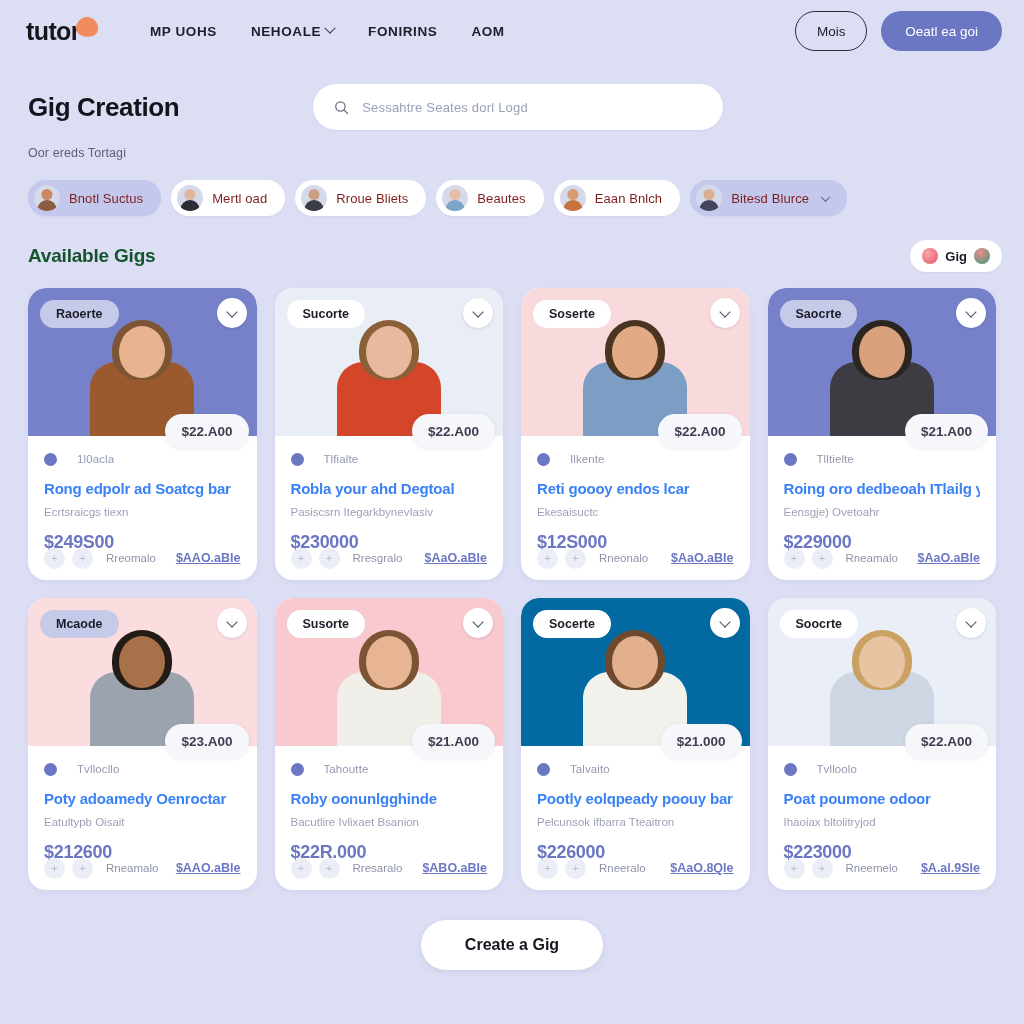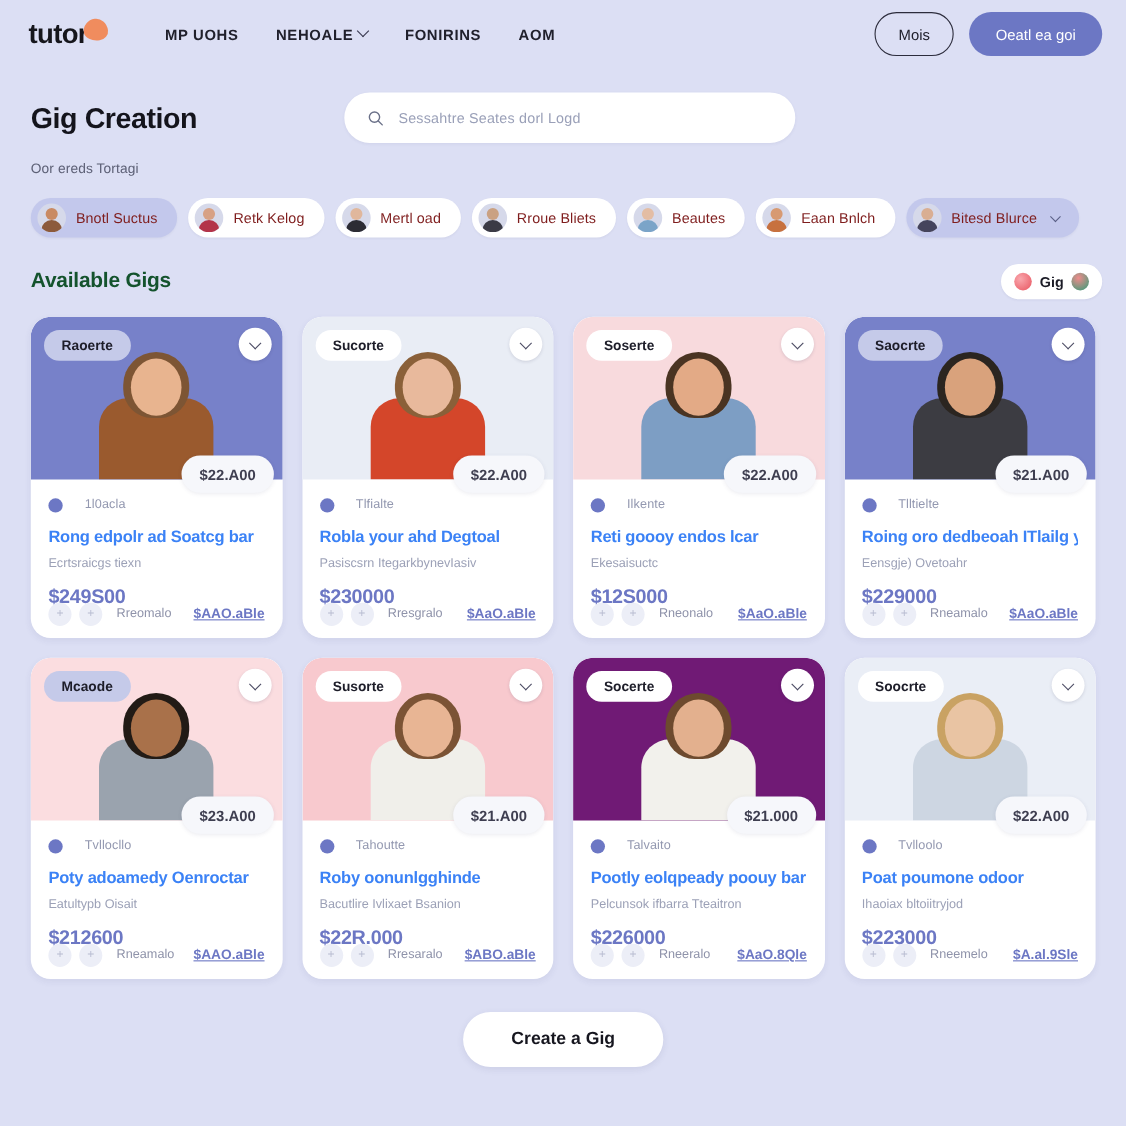--- a/index.html
+++ b/index.html
@@ -272,24 +272,20 @@
     </div>
   </div>
   <div class="subtitle">Oor ereds Tortagi</div>
 
   <div class="chips" id="chips">
       <div class="chip active">
         <span class="chip-ava a1"></span>
         <span class="chip-label">Bnotl Suctus</span>
       </div>
       <div class="chip">
-        <span class="chip-ava a2"></span>
-        <span class="chip-label">Retk Kelog</span>
-      </div>
-      <div class="chip">
         <span class="chip-ava a3"></span>
         <span class="chip-label">Mertl oad</span>
       </div>
       <div class="chip">
         <span class="chip-ava a4"></span>
         <span class="chip-label">Rroue Bliets</span>
       </div>
       <div class="chip">
         <span class="chip-ava a5"></span>
         <span class="chip-label">Beautes</span>
@@ -483,21 +479,21 @@
           <div class="card-price">$22R.000</div>
         </div>
         <div class="card-foot">
           <span class="foot-ava">+</span>
           <span class="foot-ava">+</span>
           <span class="foot-label">Rresaralo</span>
           <span class="foot-link">$ABO.aBle</span>
         </div>
       </div>
       <div class="card">
-        <div class="card-img" style="background:#701a75">
+        <div class="card-img" style="background:#0369a1">
           <div class="person" style="width:120px;height:120px;">
             <span class="p-body" style="bottom:0;width:104px;height:74px;background:#f2f1ec;"></span>
             <span class="p-hair" style="bottom:56px;width:60px;height:60px;border-radius:50% 50% 44% 44%;background:#6d4a2e;"></span>
             <span class="p-head" style="bottom:58px;width:46px;height:52px;background:#e3b08e;"></span>
           </div>
           <div class="badge">Socerte</div>
           <div class="chev-btn">
             <i></i>
           </div>
         </div>

